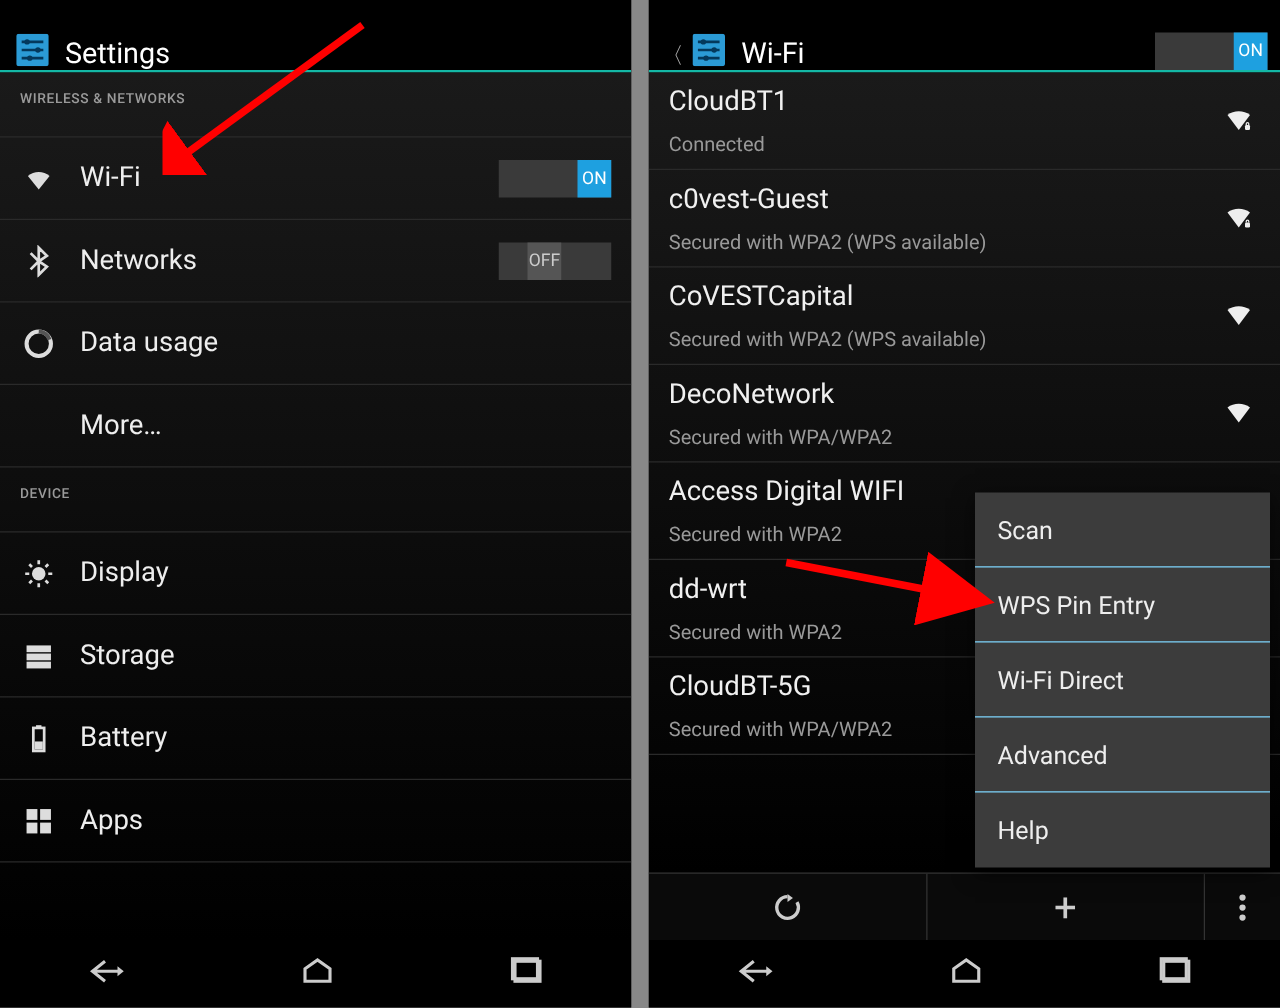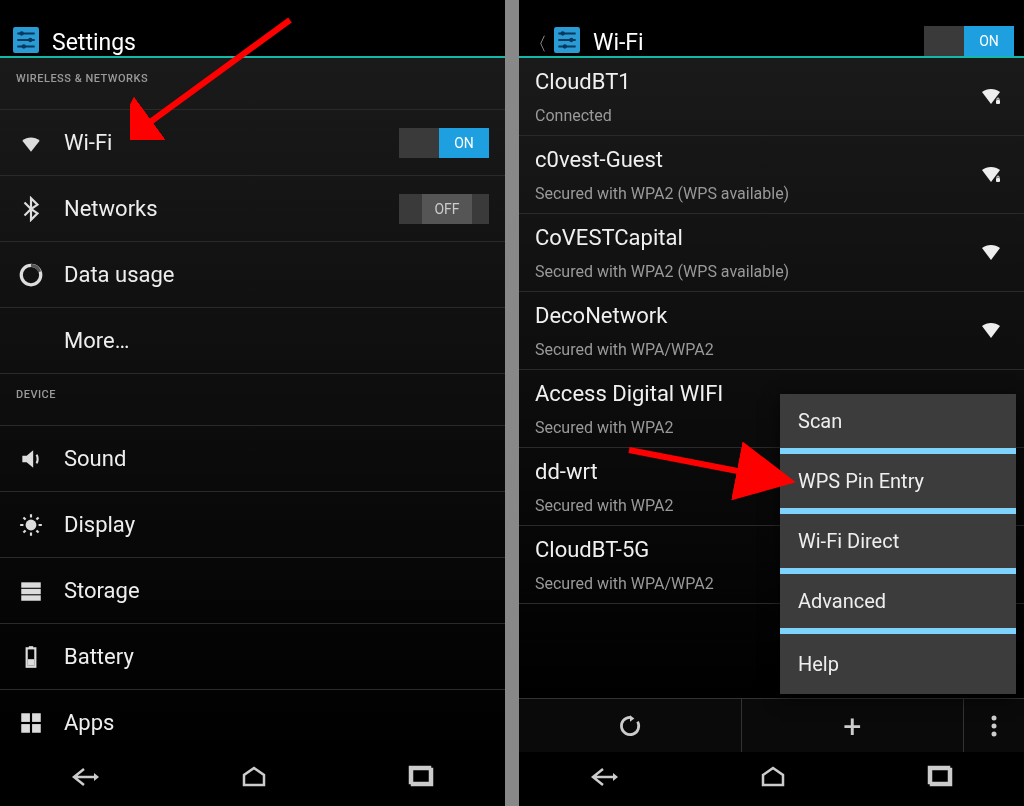--- a/index.html
+++ b/index.html
@@ -48,21 +48,21 @@
   }
   .toggle {
     width: 90px; height: 30px;
     background: #3a3a3a;
     position: relative;
     display: flex;
     align-items: center;
   }
   .toggle .knob {
     position: absolute;
-    width: 50px; height: 30px;
+    width: 27px; height: 30px;
     display: flex; align-items: center; justify-content: center;
     font-size: 14px;
     color: #fff;
   }
   .toggle.on .knob { right: 0; background: #1ea0e0; }
   .toggle.off .knob { left: 0; background: #555; color: #ccc; margin-left: 23px; }
   .content {
     flex: 1;
     overflow-y: hidden;
     background: linear-gradient(#1a1a1a, #000);
@@ -141,21 +141,21 @@
     background: #3c3c3c;
     box-shadow: 0 4px 16px rgba(0,0,0,0.6);
   }
   .popup .item {
     height: 60px;
     display: flex;
     align-items: center;
     padding: 0 18px;
     color: #eee;
     font-size: 20px;
-    border-bottom: 6px solid #7dd3fc;
+    border-bottom: 1px solid #7dd3fc;
   }
   .popup .item:last-child { border-bottom: none; }
   .arrow {
     position: absolute;
     pointer-events: none;
   }
   svg.ico { width: 26px; height: 26px; }
 </style>
 </head>
 <body>
@@ -210,29 +210,20 @@
       </span>
       <span class="row-label">Data usage</span>
     </div>
 
     <div class="row indent">
       <span class="row-label">More…</span>
     </div>
 
     <div class="section-head">Device</div>
 
-    <div class="row">
-      <span class="row-icon">
-        <svg class="ico" viewBox="0 0 24 24">
-            <path d="M4 9v6h4l6 5V4L8 9H4z" fill="#ddd"></path>
-            <path d="M17 8c1.5 1.5 1.5 6.5 0 8" stroke="#ddd" stroke-width="2" fill="none"></path>
-          </svg>
-      </span>
-      <span class="row-label">Sound</span>
-    </div>
 
     <div class="row">
       <span class="row-icon">
         <svg class="ico" viewBox="0 0 24 24">
             <circle cx="12" cy="12" r="5" fill="#ddd"></circle>
             <g stroke="#ddd" stroke-width="2">
               <path d="M12 2v3M12 19v3M2 12h3M19 12h3M5 5l2 2M17 17l2 2M5 19l2-2M17 7l2-2"></path>
             </g>
           </svg>
       </span>

